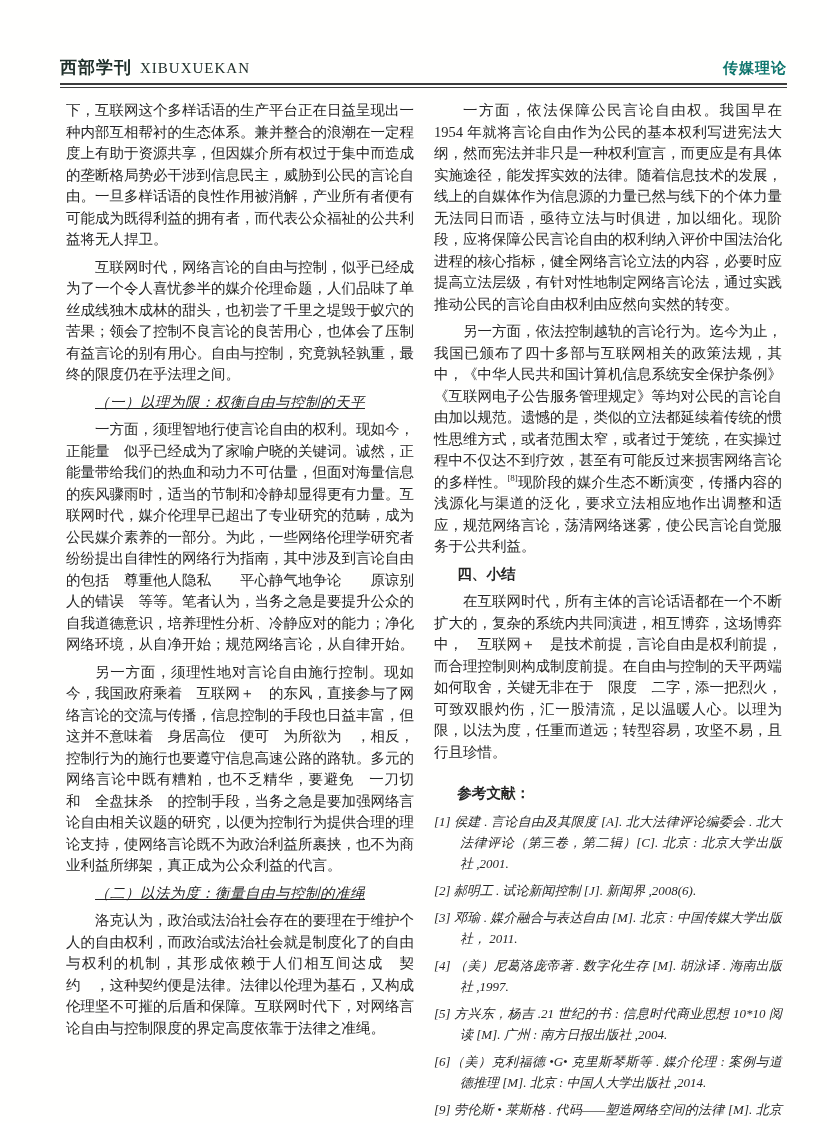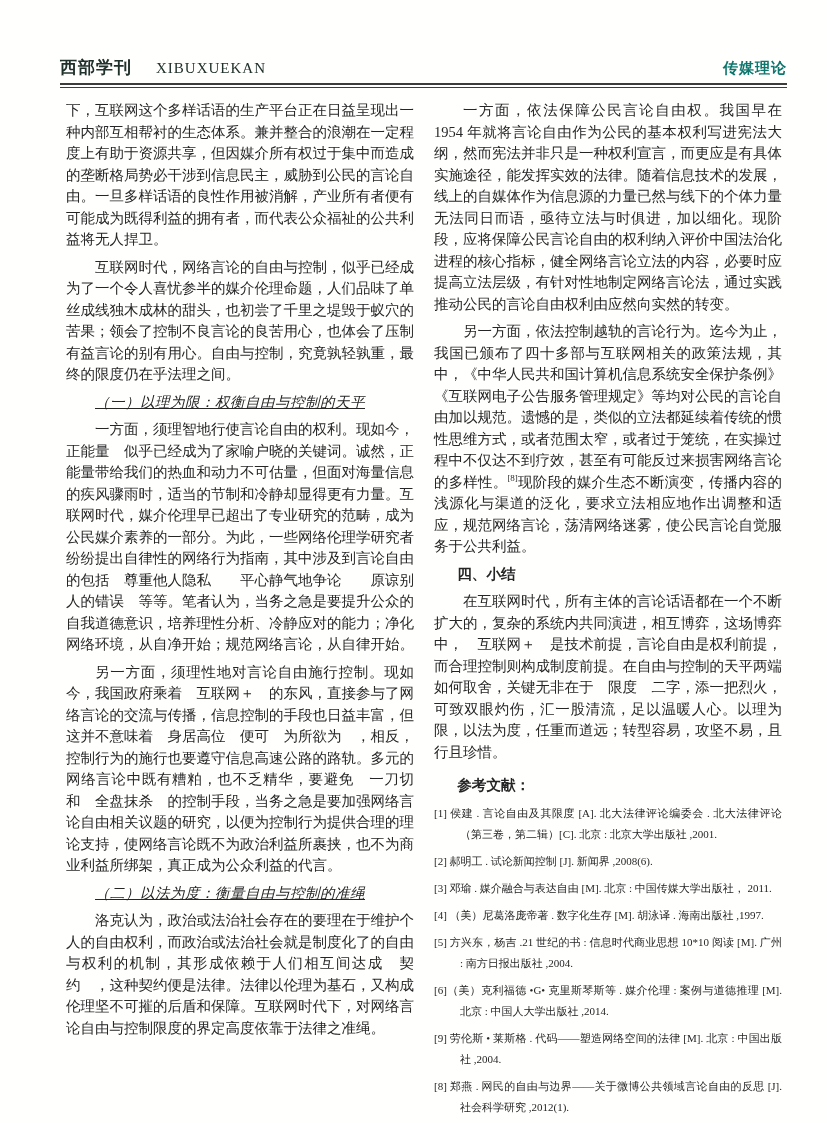--- a/index.html
+++ b/index.html
@@ -6,41 +6,41 @@
   .page{
     position:relative;width:827px;height:1123px;background:#fffffe;
     font-family:"Liberation Serif",serif;color:#262626;overflow:hidden;
     margin:0 auto;
   }
   .header{
     position:absolute;left:60px;top:56px;width:727px;
     display:flex;justify-content:space-between;align-items:baseline;
   }
   .h-cn{font-family:"Liberation Sans",sans-serif;font-weight:bold;font-size:17px;color:#20302b;letter-spacing:1px;}
-  .h-en{font-family:"Liberation Serif",serif;font-size:15px;color:#20302b;margin-left:20px;letter-spacing:1px;}
+  .h-en{font-family:"Liberation Serif",serif;font-size:15px;color:#20302b;margin-left:4px;letter-spacing:1px;}
   .h-right{font-family:"Liberation Sans",sans-serif;font-weight:bold;font-size:15px;color:#0f766e;letter-spacing:1px;}
   .rule{position:absolute;left:60px;top:83px;width:727px;}
   .rule-thick{height:2px;background:#3c3c3c;}
   .rule-thin{height:1px;background:#3c3c3c;margin-top:2px;}
   .columns{
     position:absolute;left:60px;top:94px;width:728px;
     display:flex;gap:8px;
   }
   .col{width:360px;font-size:14.5px;line-height:21.5px;}
   .col p{margin:6px;text-indent:2em;text-align:justify;}
   .col p.noindent{text-indent:0;}
   .hei{
     font-family:"Liberation Sans",sans-serif;font-weight:bold;
     font-size:14.6px;margin:0;text-indent:2em;line-height:21.5px;text-align:left;
   }
   .kai{font-style:italic;letter-spacing:0.5px;text-decoration:underline;}
   sup.cite{font-size:9px;vertical-align:super;line-height:0;}
-  .refs-title{margin-top:12px;}
+  .refs-title{margin-top:20px;}
   .ref{
-    font-size:11px;line-height:21px;
+    font-style:italic;font-size:13px;line-height:21px;
     padding-left:26px;text-indent:-26px !important;text-align:justify;margin:0;
   }
   .author{
     margin-top:27px;font-style:italic;font-size:14.5px;
     text-indent:2.4em !important;text-align:left !important;letter-spacing:1px;
   }
 </style>
 </head>
 <body>
 

